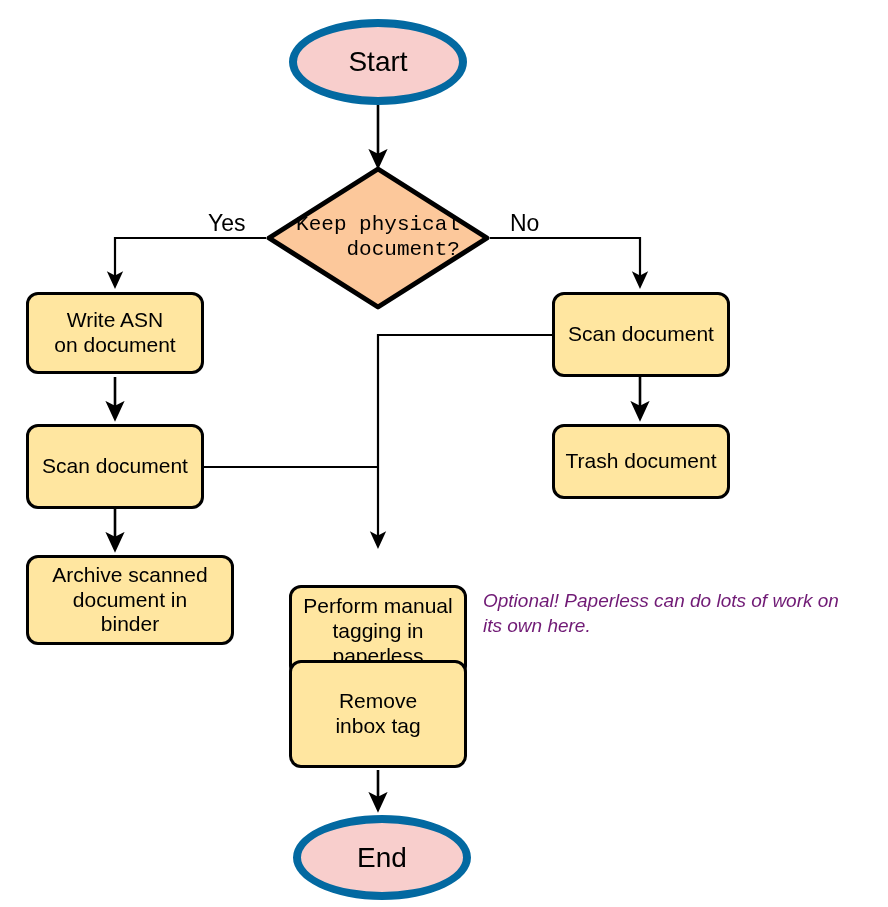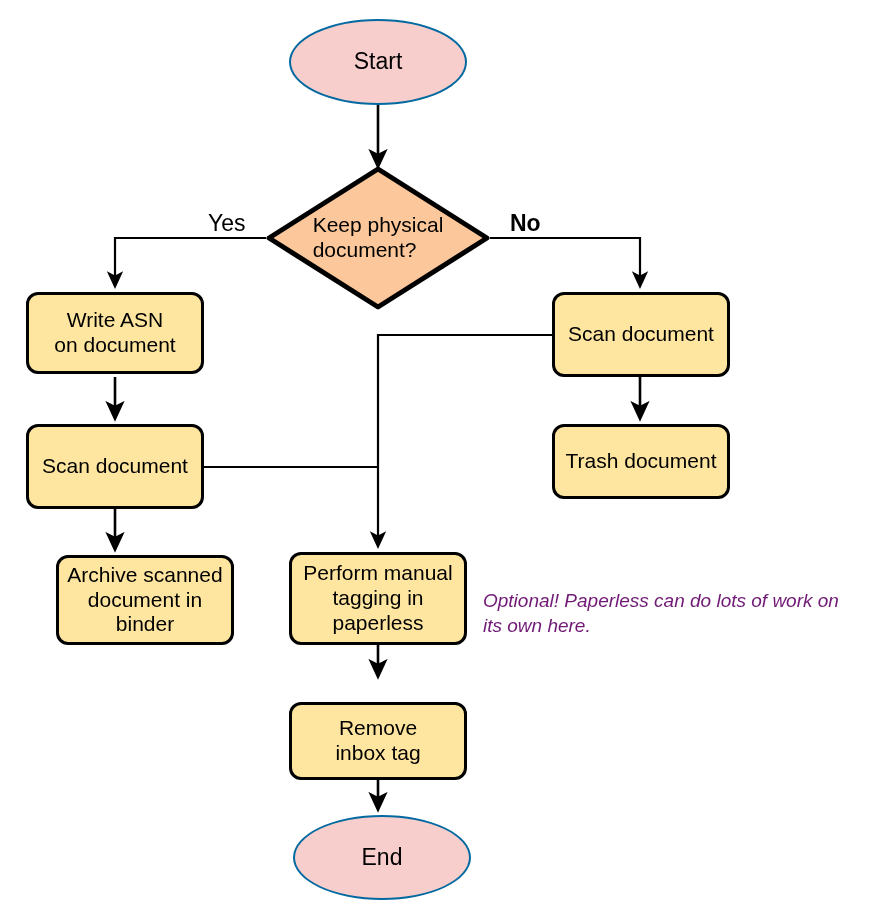--- a/index.html
+++ b/index.html
@@ -39,46 +39,47 @@
     white-space: pre-line;
   }
   .node-process {
     background: #ffe6a0;
     border: 3px solid #000000;
     border-radius: 12px;
     font-size: 21px;
   }
   .node-terminator {
     background: #f8cecc;
-    border: 2px solid #0369a1;
+    border: 8px solid #0369a1;
     border-radius: 50%;
-    font-size: 23px;
+    font-size: 28px;
   }
   .decision-wrap {
     position: absolute;
     display: flex;
     align-items: center;
     justify-content: center;
   }
   .decision-shape {
     position: absolute;
     left: 0;
     top: 0;
     width: 100%;
     height: 100%;
   }
   .decision-label {
     position: relative;
     z-index: 2;
-    text-align: left;
+    text-align: right;
     color: #000000;
     font-size: 21px;
     line-height: 1.18;
     white-space: pre-line;
     pointer-events: none;
+    font-family: Liberation Mono, monospace;
   }
   .edge-label {
     position: absolute;
     font-size: 23px;
     color: #000000;
     background: transparent;
     white-space: nowrap;
   }
   .annotation {
     position: absolute;
@@ -128,52 +129,52 @@
 
   <div class="decision-wrap" style="left:266px; top:166px; width:224px; height:144px;">
     <svg class="decision-shape" viewBox="0 0 224 144" preserveAspectRatio="none">
       <polygon points="112,3 221,72 112,141 3,72" fill="#fcc89b" stroke="#000000" stroke-width="5" stroke-linejoin="round"></polygon>
     </svg>
     <span class="decision-label">Keep physical
 document?</span>
   </div>
 
   <div class="edge-label" style="left:208px; top:210px;">Yes</div>
-  <div class="edge-label" style="left:510px; top:210px;font-weight:bold;">No</div>
+  <div class="edge-label" style="left:510px; top:210px;">No</div>
 
   <div class="node node-process" style="left:26px; top:292px; width:178px; height:82px;">
     <span>Write ASN
 on document</span>
   </div>
 
   <div class="node node-process" style="left:26px; top:424px; width:178px; height:85px;">
     <span>Scan document</span>
   </div>
 
-  <div class="node node-process" style="left:26px; top:555px; width:178px; height:90px;margin-left:30px;">
+  <div class="node node-process" style="left:26px; top:555px; width:208px; height:90px;">
     <span>Archive scanned
 document in
 binder</span>
   </div>
 
   <div class="node node-process" style="left:552px; top:292px; width:178px; height:85px;">
     <span>Scan document</span>
   </div>
 
   <div class="node node-process" style="left:552px; top:424px; width:178px; height:75px;">
     <span>Trash document</span>
   </div>
 
-  <div class="node node-process" style="left:289px; top:552px; width:178px; height:93px;">
+  <div class="node node-process" style="left:289px; top:585px; width:178px; height:93px;">
     <span>Perform manual
 tagging in
 paperless</span>
   </div>
 
-  <div class="node node-process" style="left:289px; top:702px; width:178px; height:78px;">
+  <div class="node node-process" style="left:289px; top:660px; width:178px; height:108px;">
     <span>Remove
 inbox tag</span>
   </div>
 
   <div class="node node-terminator" style="left:293px; top:815px; width:178px; height:85px;">
     <span>End</span>
   </div>
 
   <div class="annotation" style="left:483px; top:588px; width:400px;">Optional! Paperless can do lots of work on
 its own here.</div>

